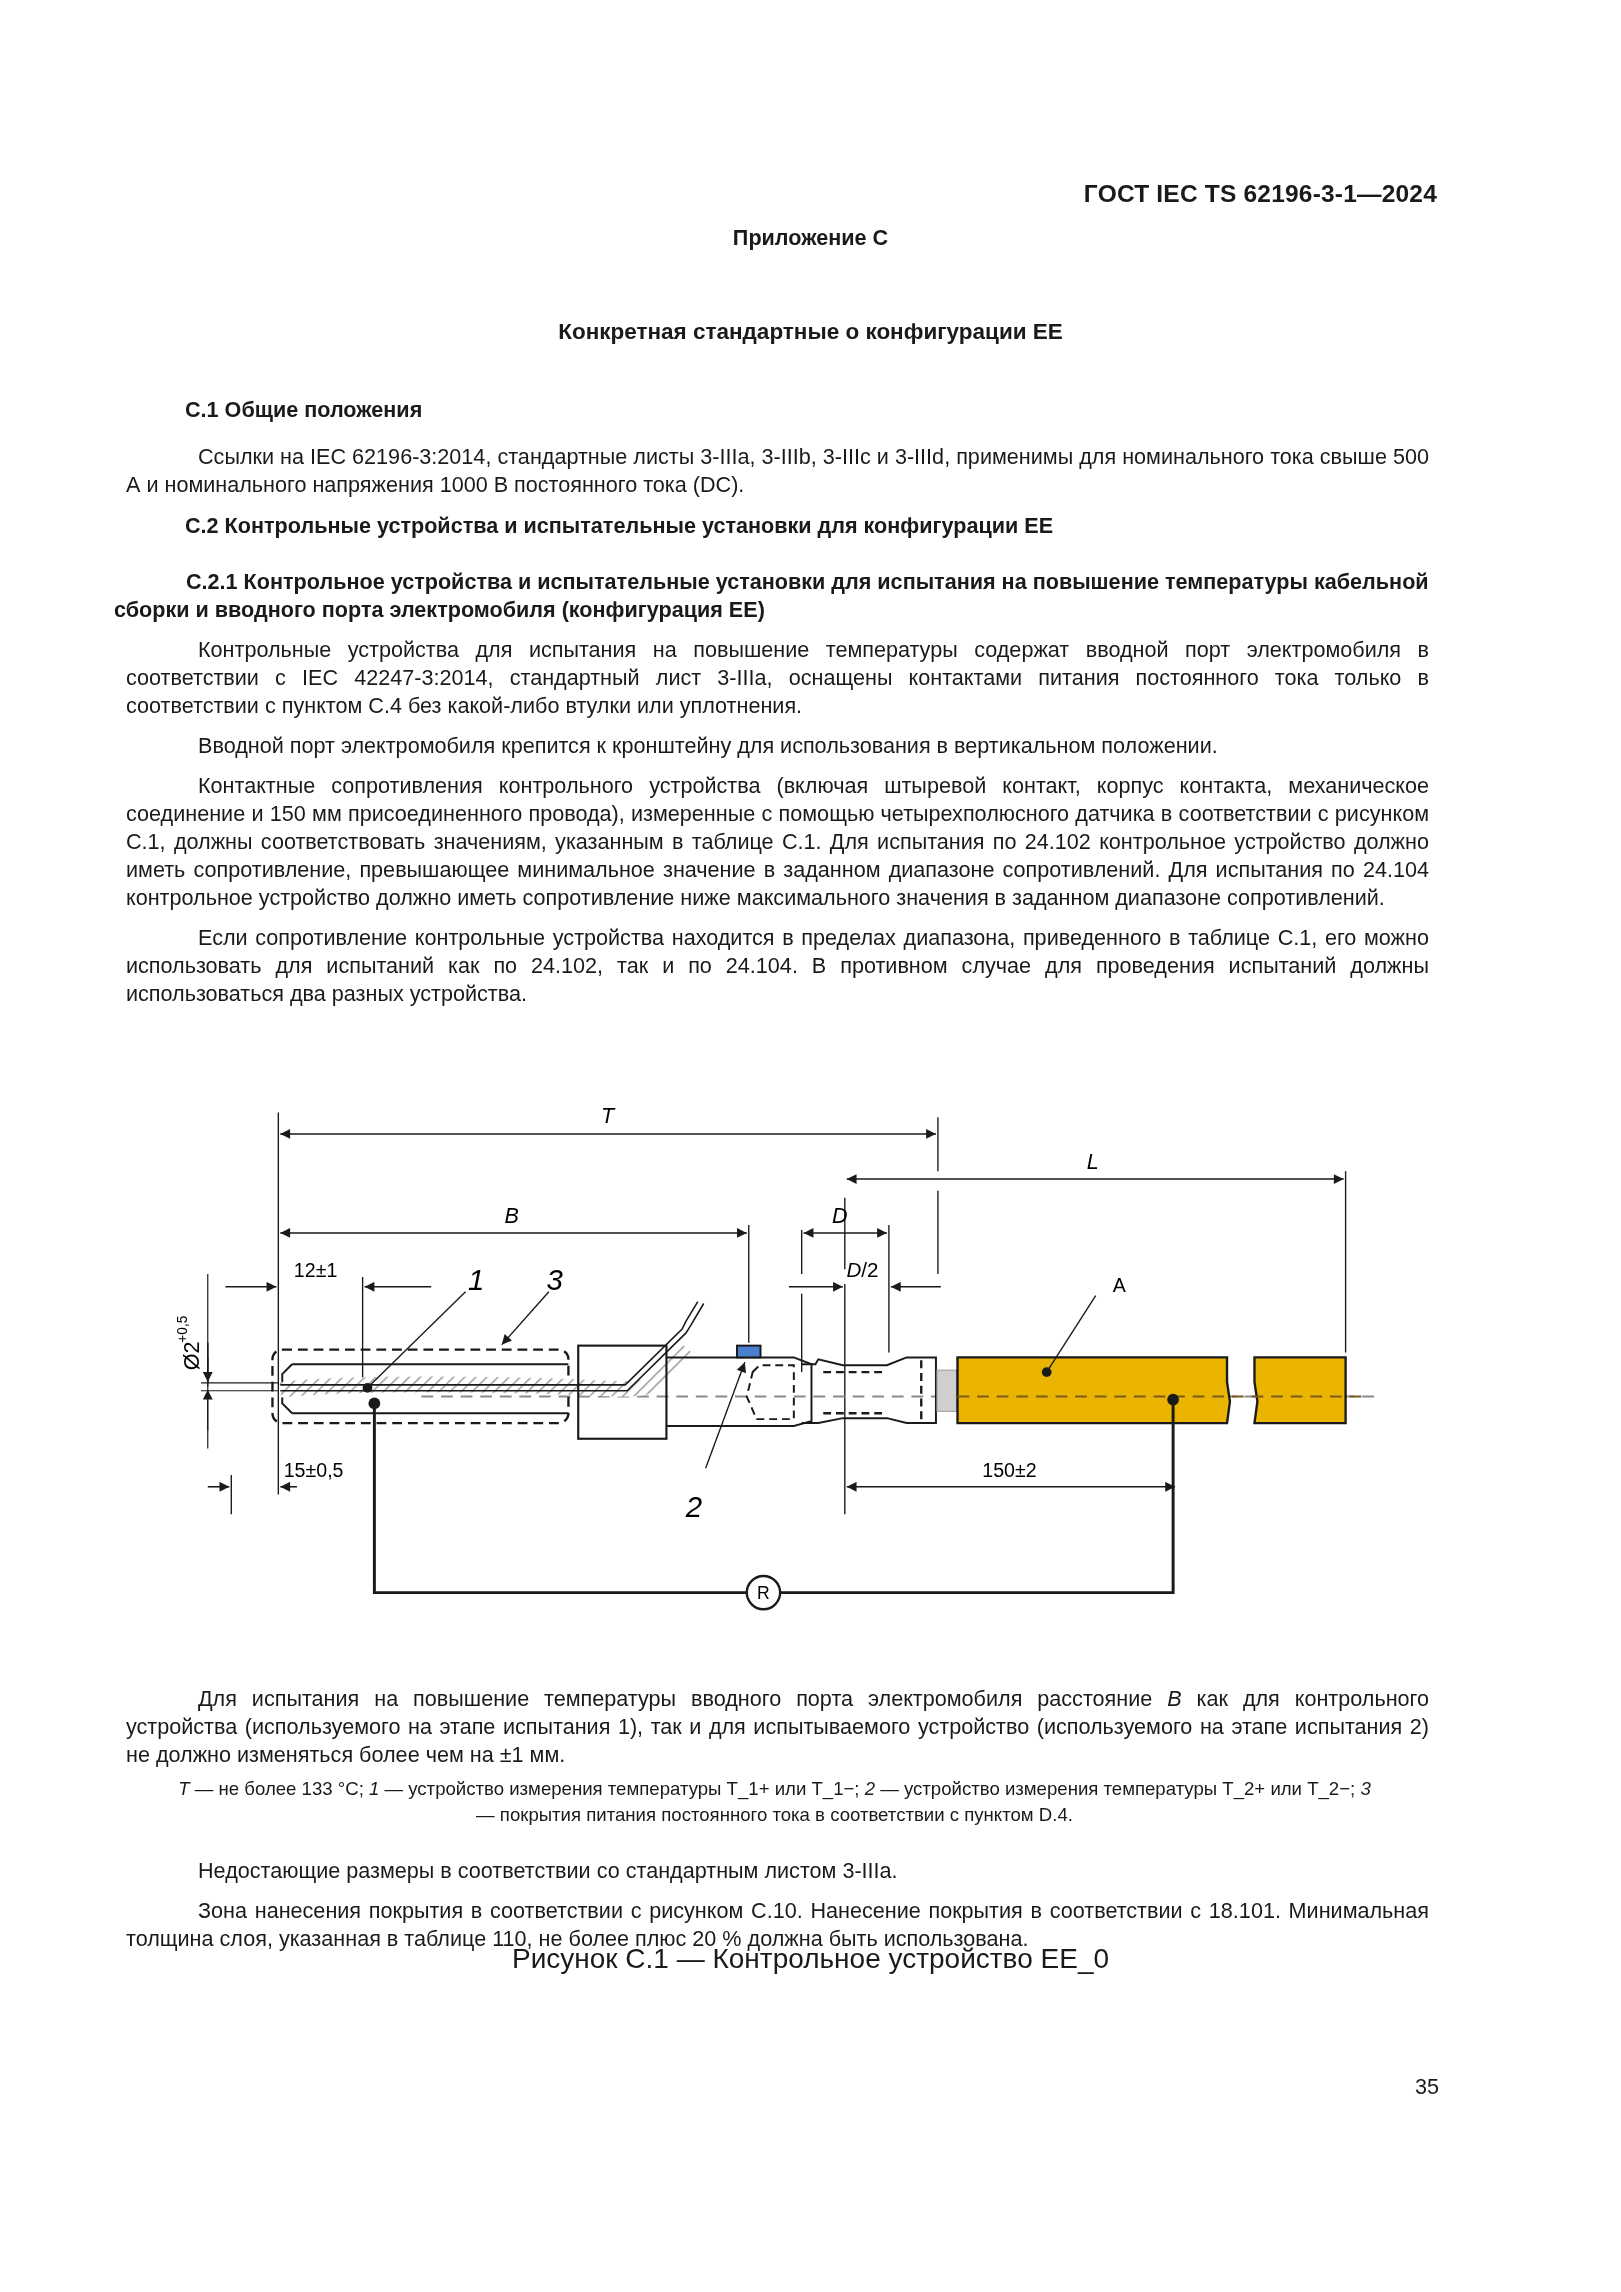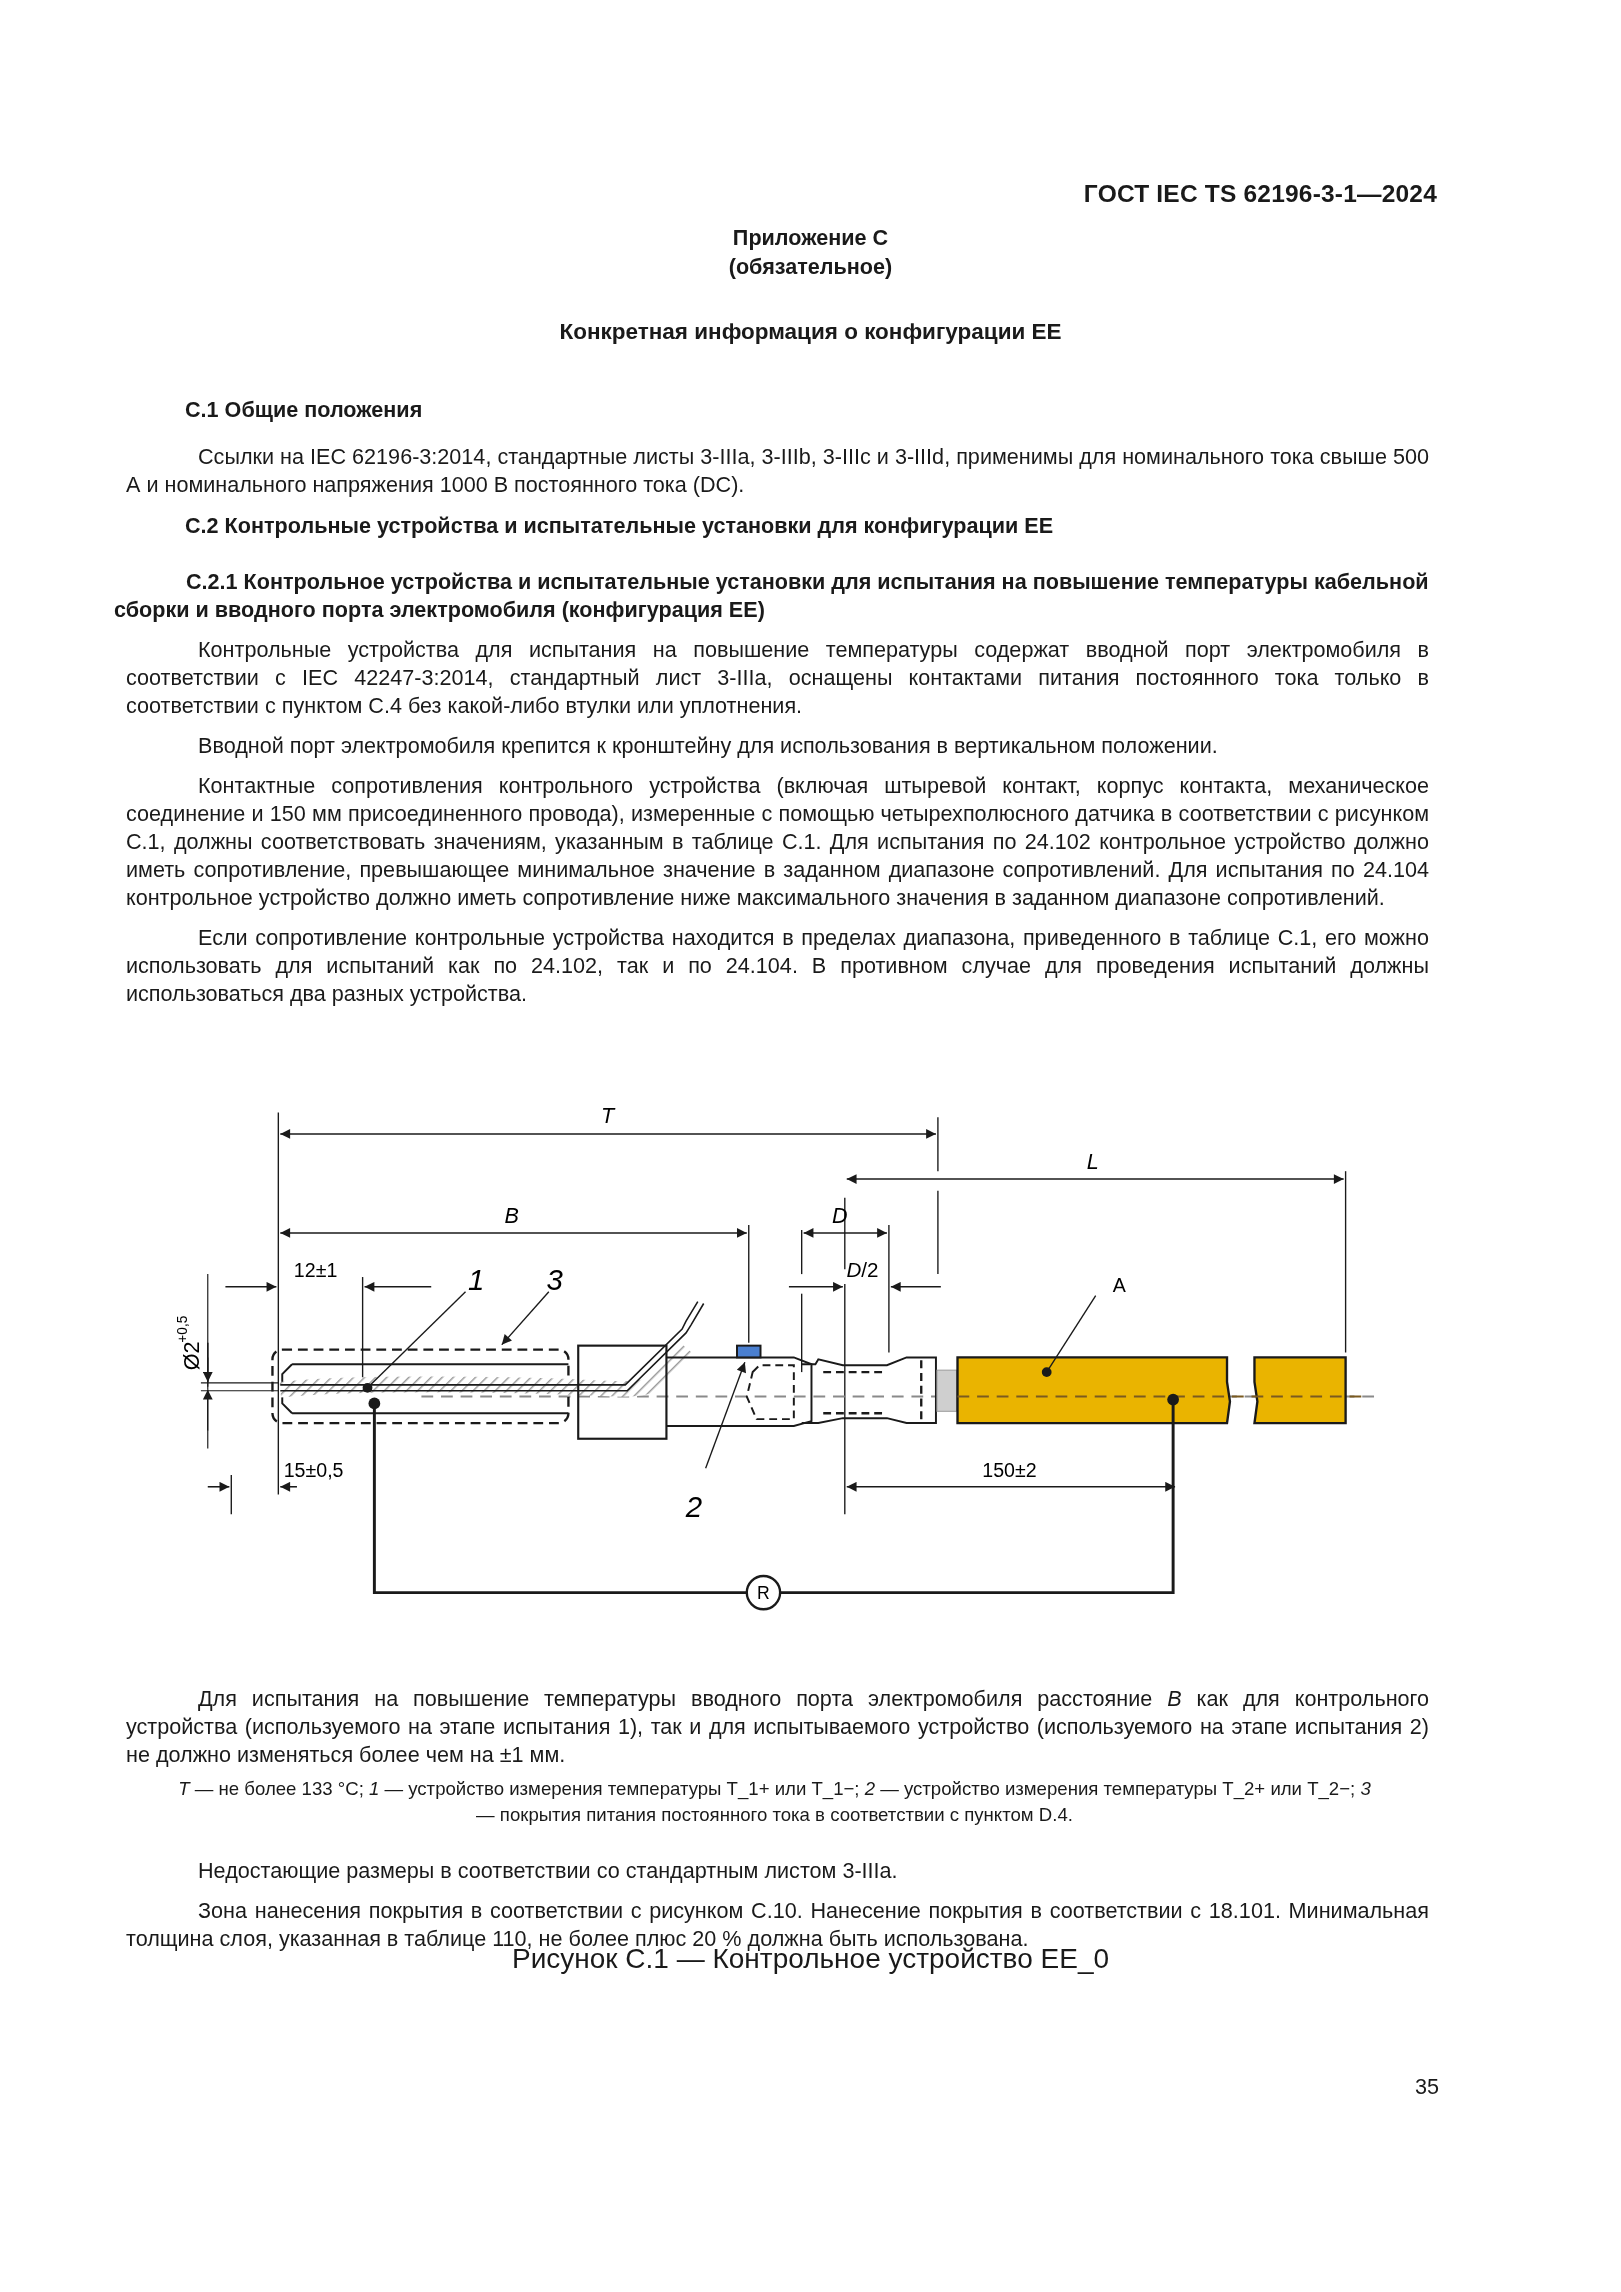--- a/index.html
+++ b/index.html
@@ -21,24 +21,23 @@
   i { font-style: italic; }
   svg text { font-family: "Liberation Sans", sans-serif; }
 </style>
 </head>
 <body>
 
 <div class="abs doc-code">ГОСТ IEC TS 62196-3-1—2024</div>
 
 <div class="abs center annex">
   <div>Приложение С</div>
-  <div>(обязательное)</div>
 </div>
 
-<div class="abs center title">Конкретная информация о конфигурации ЕЕ</div>
+<div class="abs center title">Конкретная стандартные о конфигурации ЕЕ</div>
 
 <div class="abs h" style="top:397px">С.1 Общие положения</div>
 <div class="abs txt" style="top:431px">
   <p>Ссылки на IEC 62196-3:2014, стандартные листы 3-IIIa, 3-IIIb, 3-IIIc и 3-IIId, применимы для номинального тока свыше 500 А и номинального напряжения 1000 В постоянного тока (DC).</p>
 </div>
 
 <div class="abs h" style="top:513px">С.2 Контрольные устройства и испытательные установки для конфигурации ЕЕ</div>
 
 <div class="abs h2wrap" style="top:568px">
   <p>С.2.1 Контрольное устройства и испытательные установки для испытания на повышение температуры кабельной сборки и вводного порта электромобиля (конфигурация ЕЕ)</p>

